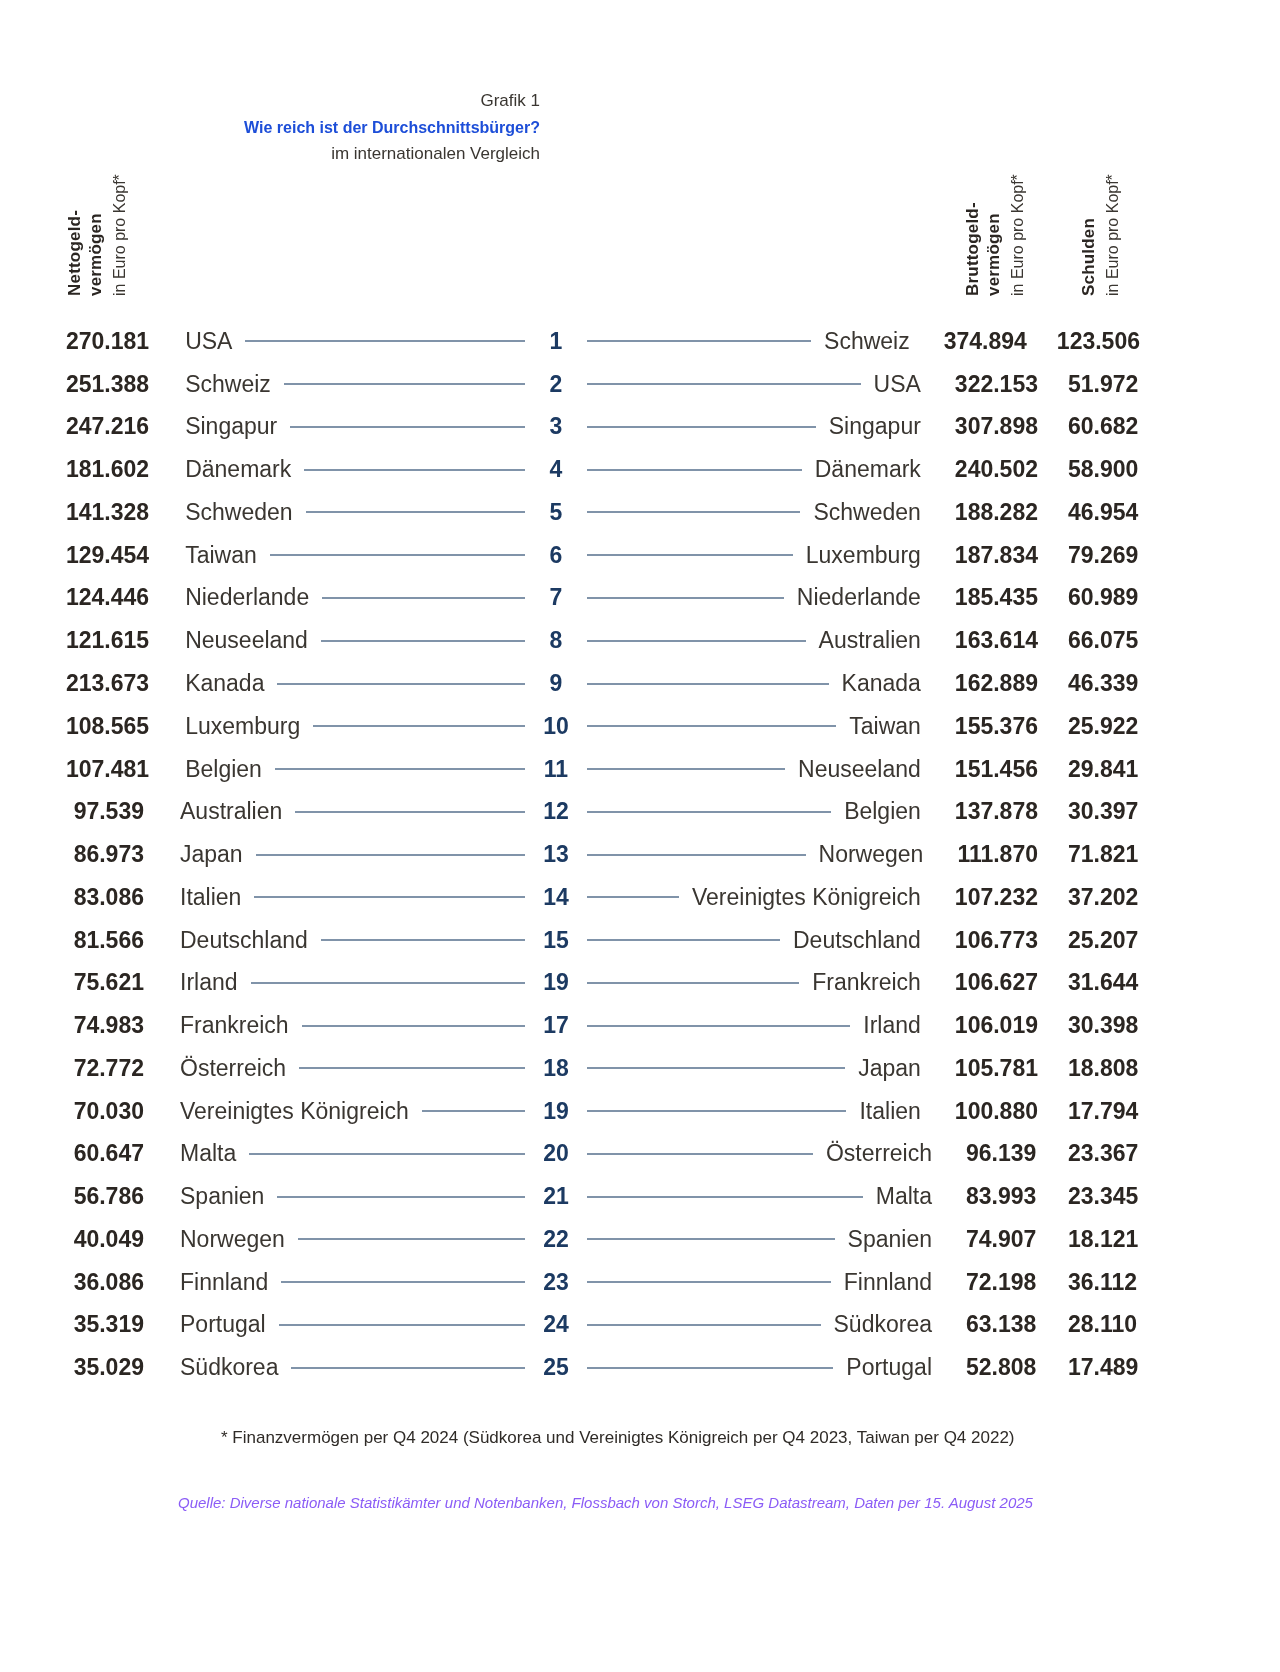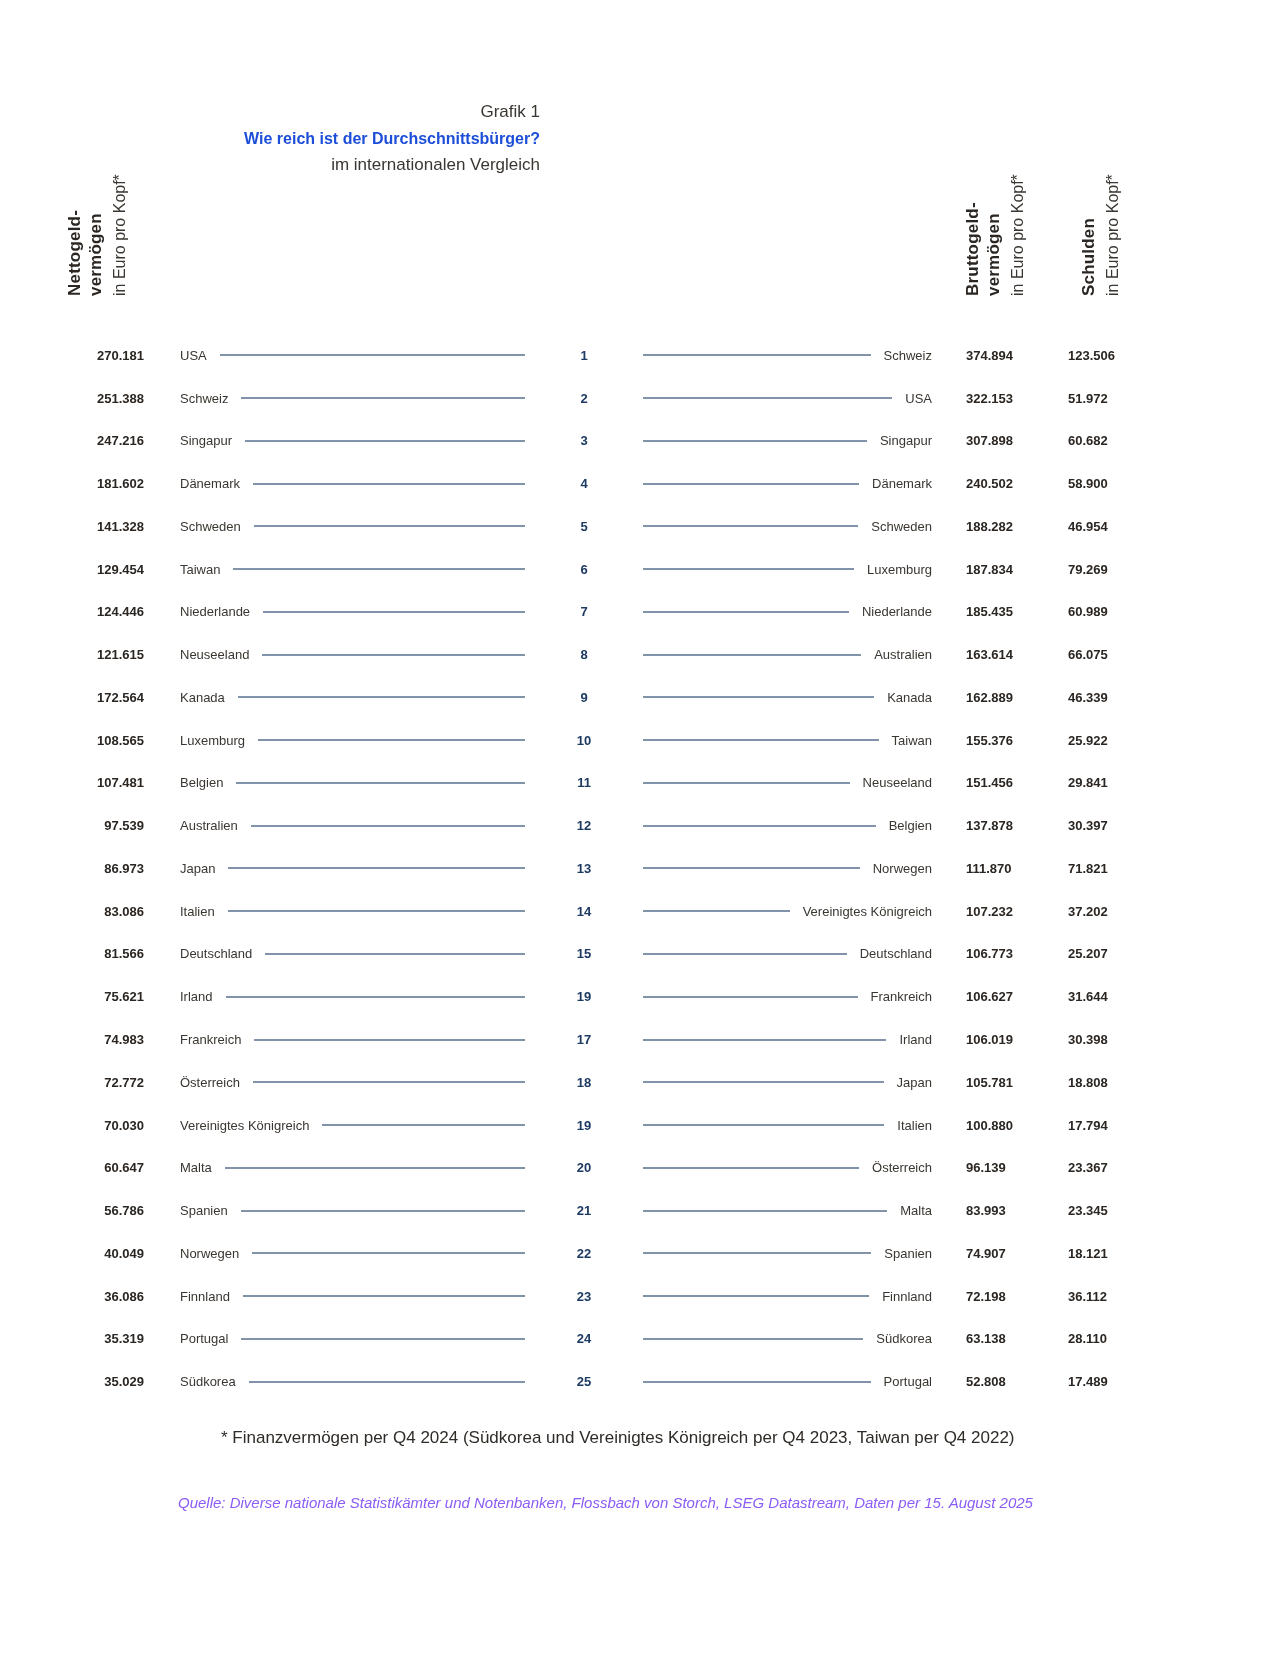--- a/index.html
+++ b/index.html
@@ -22,28 +22,28 @@
     line-height: 21px;
     white-space: nowrap;
   }
   .vl-net   { left: 64px;  top: 296px; }
   .vl-gross { left: 962px; top: 296px; }
   .vl-debt  { left: 1078px; top: 296px; }
   .vl-bold { font-weight: bold; font-size: 17px; color: #2b2622; letter-spacing: 0.2px; }
   .vl-sub  { font-size: 16px; color: #3a3631; margin-top: 3px; }
 
   
-  .ghead { position: absolute; top: 99px; font-size: 17px; line-height: 26.5px; color: #3a3631; }
+  .ghead { position: absolute; top: 88px; font-size: 17px; line-height: 26.5px; color: #3a3631; }
   .g1 { right: 740px; text-align: right; }
   .g2 { left: 572px; text-align: left; }
   .ghead .t { font-weight: bold; font-size: 16px; color: #1d4ed8; }
 
   
   .rows { position: absolute; left: 66px; top: 320px; width: 1074px; }
-  .row { display: flex; align-items: flex-end; height: 42.78px; font-size: 13px; gap: 28px; }
+  .row { display: flex; align-items: center; height: 42.78px; font-size: 23px; }
   .lhalf { flex: 0 0 472px; display: flex; align-items: center; min-width: 0; }
   .rhalf { flex: 1 1 auto; display: flex; align-items: center; min-width: 0; }
   .c-valnet { flex: 0 0 78px; text-align: right; font-weight: bold; color: #2b2622; }
   .c-country-l { margin-left: 36px; white-space: nowrap; color: #3a3631; }
   .c-line { flex: 1 1 auto; height: 0; border-top: 2px solid #8093a9; margin: 0 13px; }
   .c-rank { flex: 0 0 36px; text-align: center; font-weight: bold; color: #1c3a62; }
   .c-country-r { white-space: nowrap; color: #3a3631; }
   .c-valgross { flex: 0 0 72px; margin-left: 34px; font-weight: bold; color: #2b2622; }
   .c-valdebt  { flex: 0 0 72px; margin-left: 30px; font-weight: bold; color: #2b2622; }
 
@@ -202,21 +202,21 @@
     <div class="rhalf">
       <div class="c-line"></div>
       <div class="c-country-r">Australien</div>
       <div class="c-valgross">163.614</div>
       <div class="c-valdebt">66.075</div>
     </div>
   </div>
 
   <div class="row">
     <div class="lhalf">
-      <div class="c-valnet">172.564</div>
+      <div class="c-valnet">213.673</div>
       <div class="c-country-l">Kanada</div>
       <div class="c-line"></div>
     </div>
     <div class="c-rank">9</div>
     <div class="rhalf">
       <div class="c-line"></div>
       <div class="c-country-r">Kanada</div>
       <div class="c-valgross">162.889</div>
       <div class="c-valdebt">46.339</div>
     </div>

